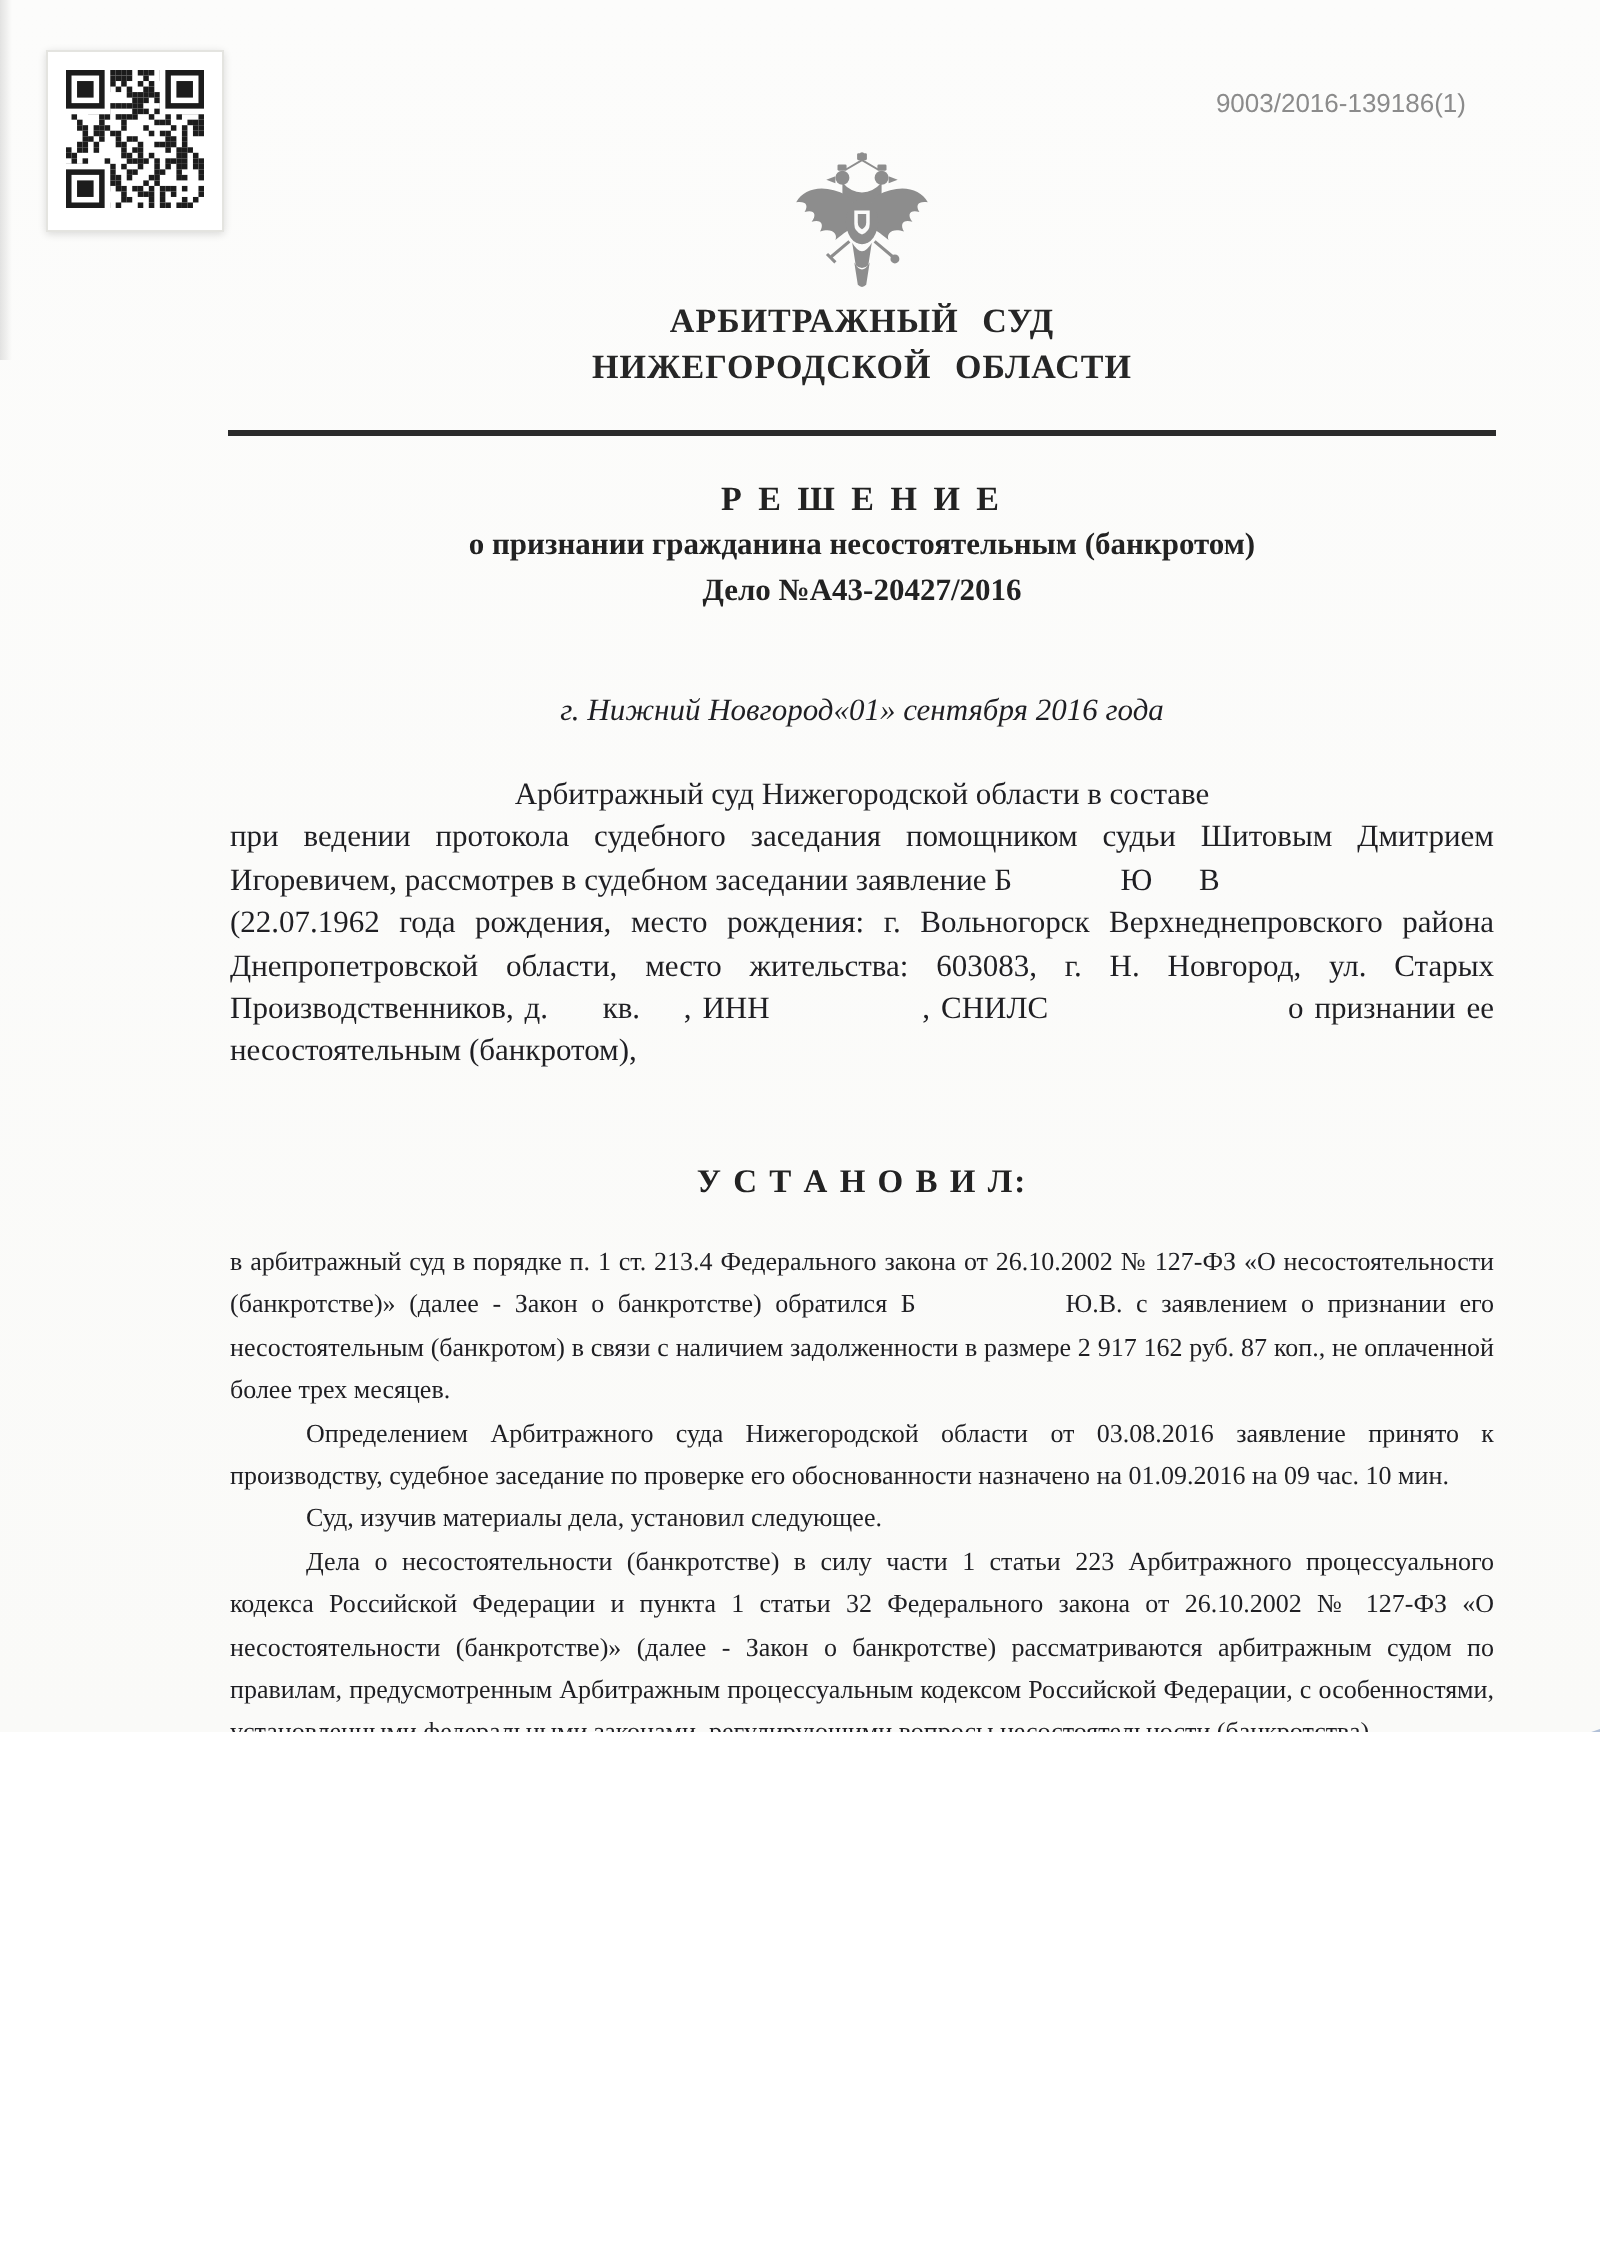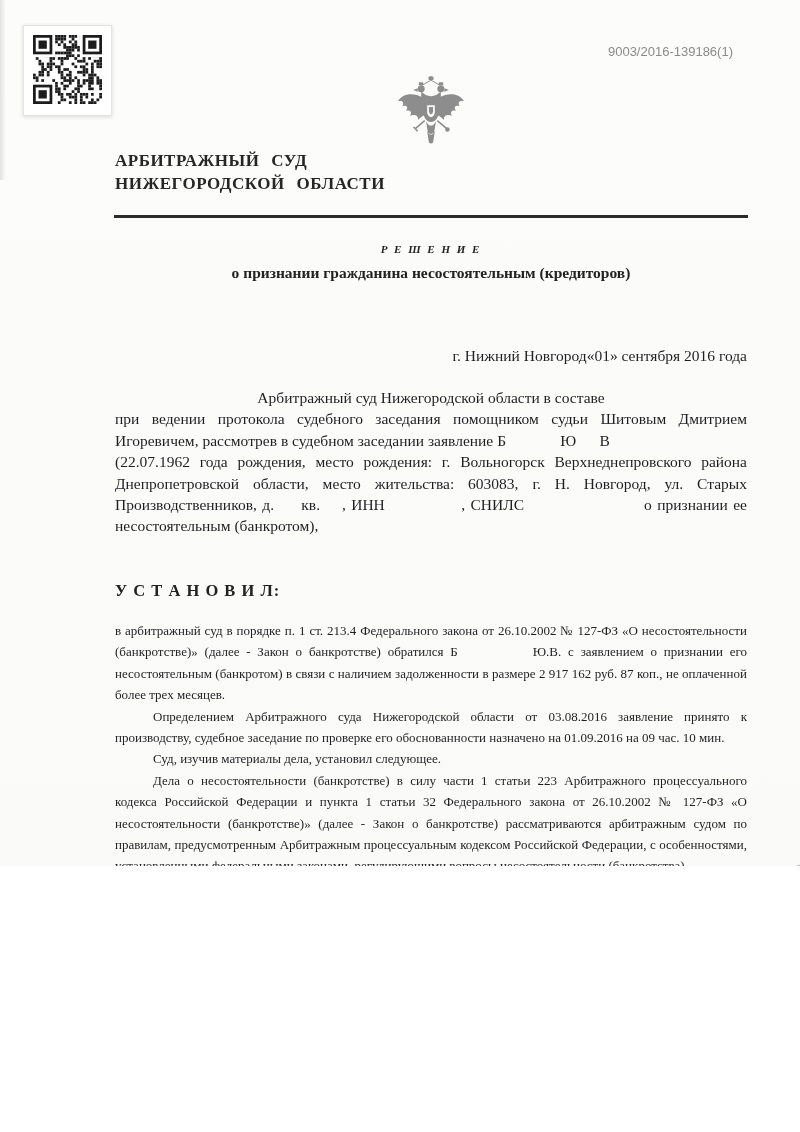--- a/index.html
+++ b/index.html
@@ -9,33 +9,33 @@
     font-family:"Liberation Serif","DejaVu Serif",serif;color:#1f1f23;
   }
   .edge-shade{position:absolute;left:0;top:0;width:6px;height:180px;
     background:linear-gradient(to right,rgba(0,0,0,0.10),rgba(0,0,0,0));}
   .qr-card{position:absolute;left:23px;top:25px;width:87px;height:89px;background:#fff;
     border:1px solid #e4e4e0;box-shadow:0 1px 4px rgba(0,0,0,0.14);}
   .qr-card svg{position:absolute;left:9px;top:9px;}
   .ref-number{position:absolute;top:44px;right:67px;
     font-family:"Liberation Sans","DejaVu Sans",sans-serif;font-size:13px;color:#8b8b8b;}
   .coat{position:absolute;left:115px;top:76px;width:632px;text-align:center;}
-  .court-name{position:absolute;left:115px;top:149px;width:632px;text-align:left;
+  .court-name{position:absolute;left:115px;top:149px;width:632px;text-align:center;
     font-weight:bold;font-size:17px;line-height:23px;letter-spacing:0.5px;word-spacing:7px;color:#262626;}
   .rule{position:absolute;left:114px;top:215px;width:634px;height:3px;background:#2b2b2b;}
   .title-block{position:absolute;left:115px;top:238px;width:632px;text-align:center;
     font-weight:bold;font-size:15.5px;line-height:23px;color:#222;}
-  .title-block .decision{font-size:11px;letter-spacing:2px;font-style:italic;}
+  .title-block .decision{font-size:17px;letter-spacing:2px;}
   .dateline{position:absolute;left:115px;top:347px;width:632px;display:flex;
-    justify-content:flex-end;font-size:15.5px;}
+    justify-content:center;font-size:15.5px;font-style:italic;}
   .intro{position:absolute;left:115px;top:387px;width:632px;font-size:15.5px;line-height:21.4px;}
   .intro p{margin:0;text-align:center;}
   .intro .judge{font-weight:bold;}
   .intro .just{text-align:justify;}
-  .established{position:absolute;left:115px;top:581px;width:632px;text-align:left;
+  .established{position:absolute;left:115px;top:581px;width:632px;text-align:center;
     font-weight:bold;font-size:16.5px;letter-spacing:1px;color:#222;}
   .body-text{position:absolute;left:115px;top:620px;width:632px;
     font-size:13px;line-height:21.4px;text-align:justify;}
   .body-text p{margin:0;}
   .body-text p.indent{text-indent:38px;}
   .stamp{position:absolute;left:450px;top:985px;width:436px;height:140px;
     transform:rotate(-19deg);transform-origin:0 0;
     border:2px solid rgba(116,143,188,0.55);pointer-events:none;z-index:3;}
   .stamp-inner{position:absolute;inset:3px;border:2px solid rgba(116,143,188,0.50);
     display:flex;flex-direction:column;align-items:center;justify-content:center;
@@ -393,21 +393,22 @@
 
   <div class="court-name">
     <div>АРБИТРАЖНЫЙ СУД</div>
     <div>НИЖЕГОРОДСКОЙ ОБЛАСТИ</div>
   </div>
 
   <div class="rule"></div>
 
   <div class="title-block">
     <div class="decision">Р Е Ш Е Н И Е</div>
-    <div>о признании гражданина несостоятельным (кредиторов)</div>
+    <div>о признании гражданина несостоятельным (банкротом)</div>
+    <div>Дело №А43-20427/2016</div>
   </div>
 
   <div class="dateline">
     <span>г. Нижний Новгород</span>
     <span>«01» сентября 2016 года</span>
   </div>
 
   <div class="intro">
     <p>Арбитражный суд Нижегородской области в составе</p>
     <p class="just">при ведении протокола судебного заседания помощником судьи Шитовым Дмитрием Игоревичем, рассмотрев в судебном заседании заявление Б&nbsp;&nbsp;&nbsp;&nbsp;&nbsp;&nbsp;&nbsp;&nbsp;&nbsp;&nbsp;&nbsp;&nbsp;&nbsp;&nbsp;Ю&nbsp;&nbsp;&nbsp;&nbsp;&nbsp;&nbsp;В</p>

